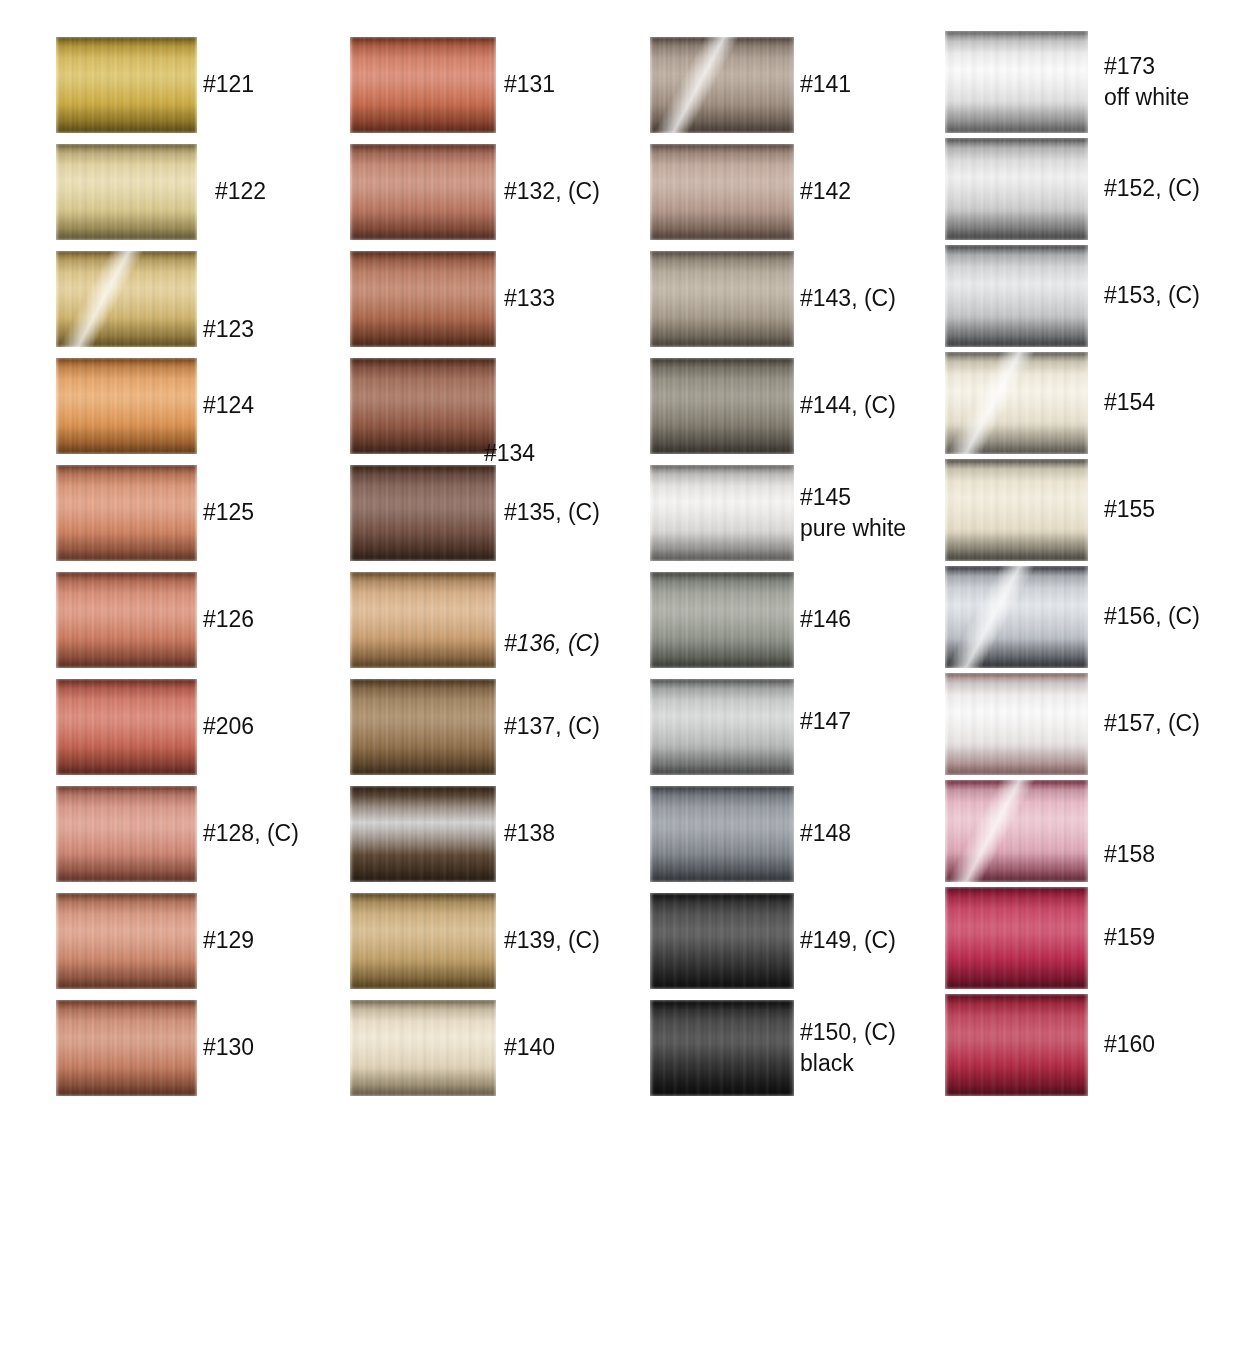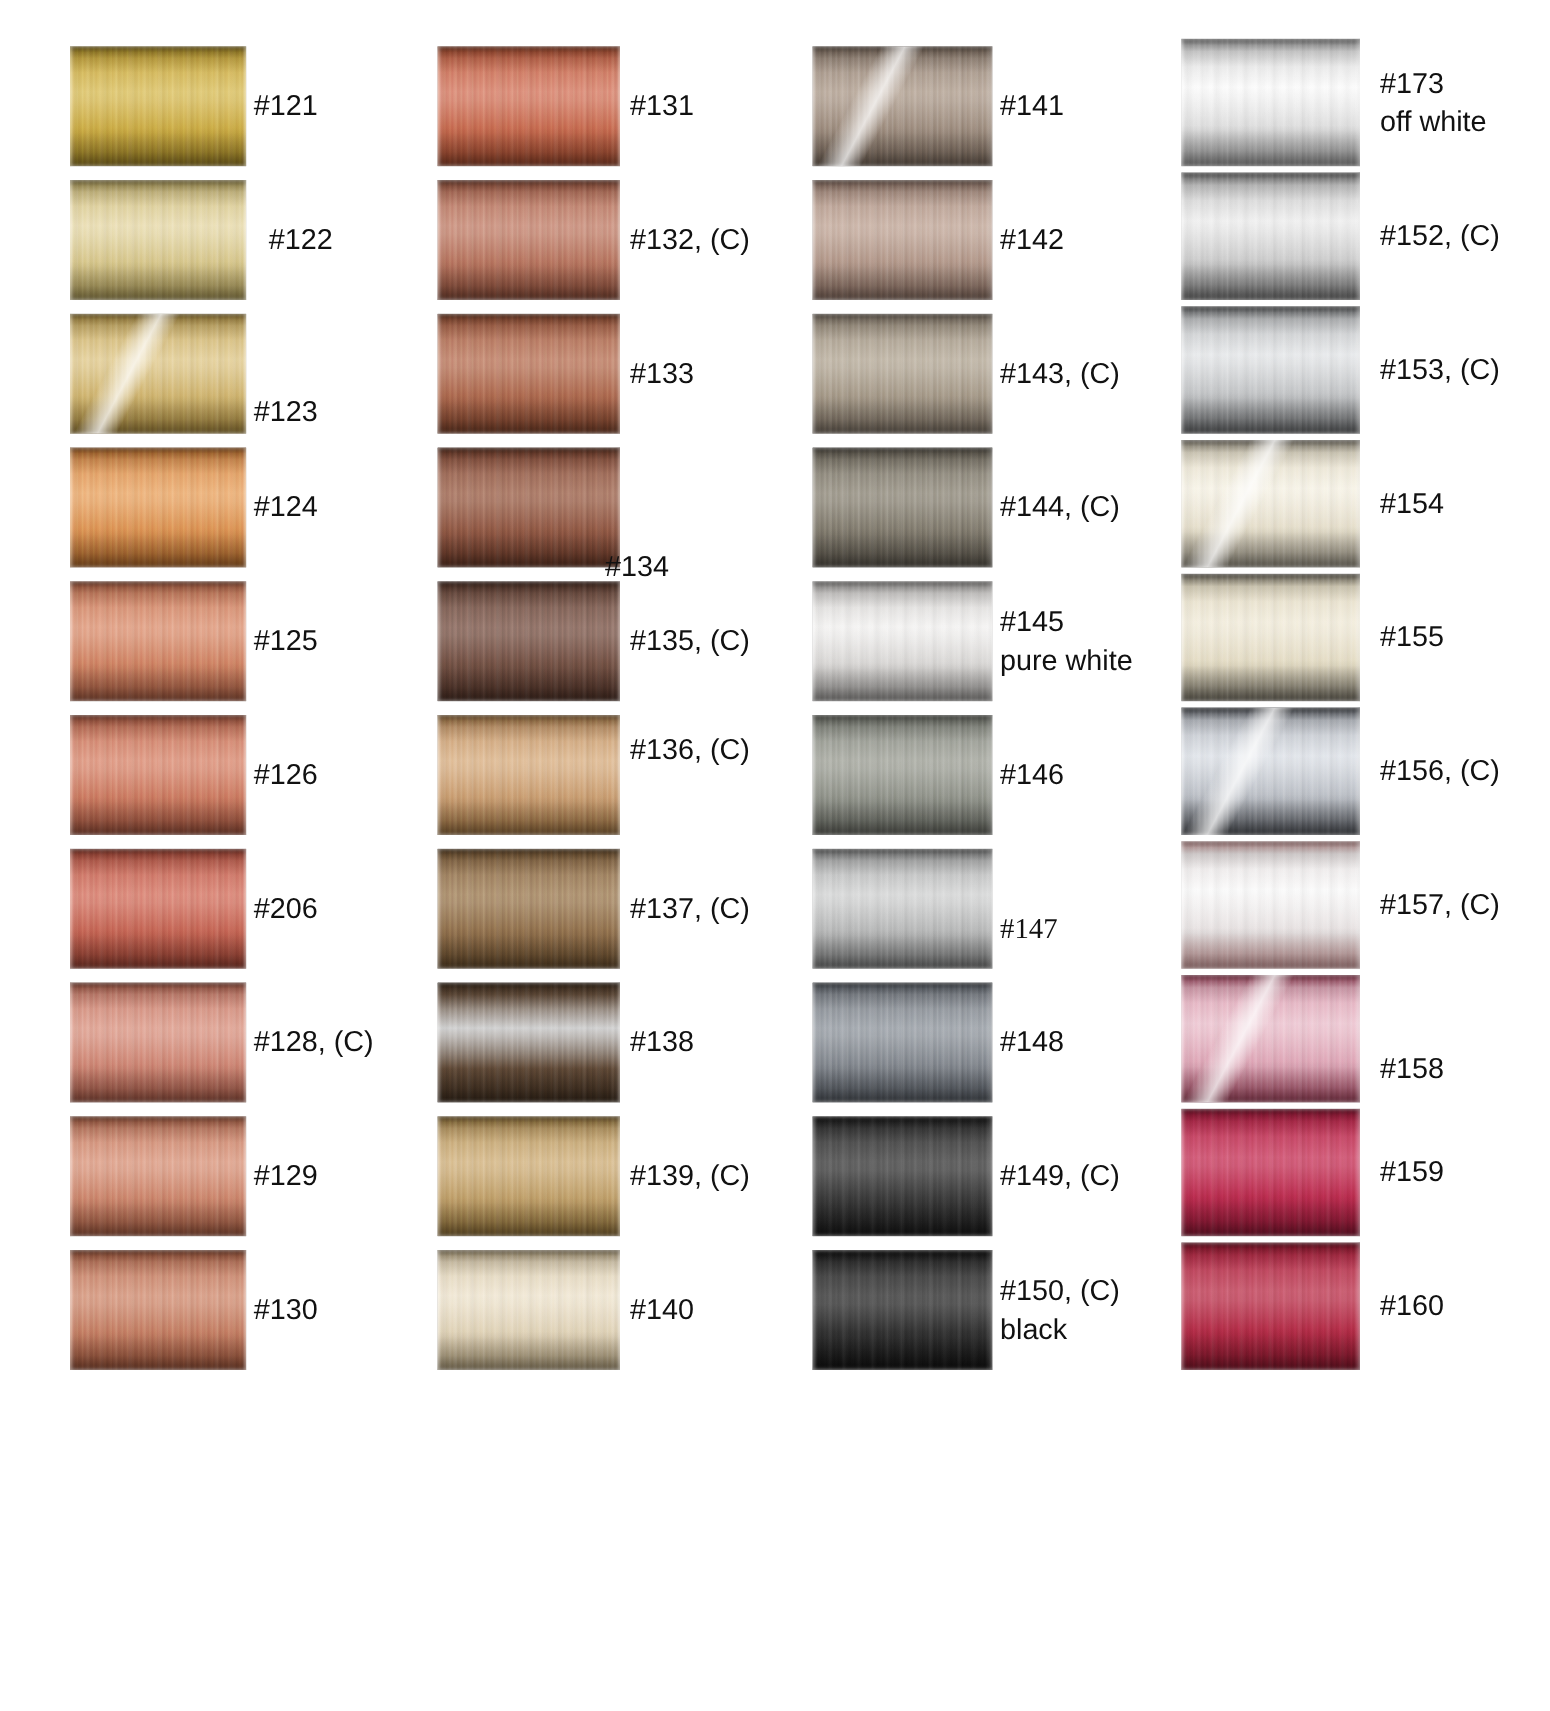--- a/index.html
+++ b/index.html
@@ -258,21 +258,21 @@
         <div class="streak"></div>
       </div>
       <div class="label" style="left: 504px; top: 497px;"><span>#135, (C)</span></div>
       <div class="swatch" title="#136" style="left: 350px; top: 572px; width: 146px; height: 96px;">
         <div class="base" style="background: linear-gradient(rgb(141, 101, 56) 0%, rgb(199, 154, 109) 10%, rgb(221, 182, 140) 38%, rgb(199, 154, 109) 72%, rgb(141, 101, 56) 100%);"></div>
         <div class="fibres"></div>
         <div class="fibres2"></div>
         <div class="shade"></div>
         <div class="streak"></div>
       </div>
-      <div class="label" style="left: 504px; top: 584px;"><span>#136, (C)</span></div>
+      <div class="label" style="left: 504px; top: 628px; font-style: italic;"><span>#136, (C)</span></div>
       <div class="swatch" title="#137" style="left: 350px; top: 679px; width: 146px; height: 96px;">
         <div class="base" style="background: linear-gradient(rgb(92, 67, 38) 0%, rgb(141, 108, 72) 10%, rgb(165, 133, 95) 38%, rgb(141, 108, 72) 72%, rgb(92, 67, 38) 100%);"></div>
         <div class="fibres"></div>
         <div class="fibres2"></div>
         <div class="shade"></div>
         <div class="streak"></div>
       </div>
       <div class="label" style="left: 504px; top: 711px;"><span>#137, (C)</span></div>
       <div class="swatch" title="#138" style="left: 350px; top: 786px; width: 146px; height: 96px;">
         <div class="base" style="background: linear-gradient(rgb(58, 42, 28) 0%, rgb(93, 70, 51) 10%, rgba(114, 89, 67, 0) 38%, rgb(93, 70, 51) 72%, rgb(58, 42, 28) 100%);"></div>
@@ -348,21 +348,21 @@
         <div class="streak"></div>
       </div>
       <div class="label" style="left: 800px; top: 604px;"><span>#146</span></div>
       <div class="swatch" title="#147" style="left: 650px; top: 679px; width: 144px; height: 96px;">
         <div class="base" style="background: linear-gradient(rgb(111, 112, 112) 0%, rgb(179, 180, 180) 10%, rgb(214, 215, 215) 38%, rgb(179, 180, 180) 72%, rgb(111, 112, 112) 100%);"></div>
         <div class="fibres"></div>
         <div class="fibres2"></div>
         <div class="shade"></div>
         <div class="streak"></div>
       </div>
-      <div class="label" style="left: 800px; top: 727px; font-family: Liberation Serif, serif;"><span>#147</span></div>
+      <div class="label" style="left: 800px; top: 706px;"><span>#147</span></div>
       <div class="swatch" title="#148" style="left: 650px; top: 786px; width: 144px; height: 96px;">
         <div class="base" style="background: linear-gradient(rgb(76, 81, 88) 0%, rgb(126, 131, 138) 10%, rgb(154, 160, 167) 38%, rgb(126, 131, 138) 72%, rgb(76, 81, 88) 100%);"></div>
         <div class="fibres"></div>
         <div class="fibres2"></div>
         <div class="shade"></div>
         <div class="streak"></div>
       </div>
       <div class="label" style="left: 800px; top: 818px;"><span>#148</span></div>
       <div class="swatch" title="#149" style="left: 650px; top: 893px; width: 144px; height: 96px;">
         <div class="base" style="background: linear-gradient(rgb(22, 22, 22) 0%, rgb(52, 52, 52) 10%, rgb(74, 74, 74) 38%, rgb(52, 52, 52) 72%, rgb(22, 22, 22) 100%);"></div>

